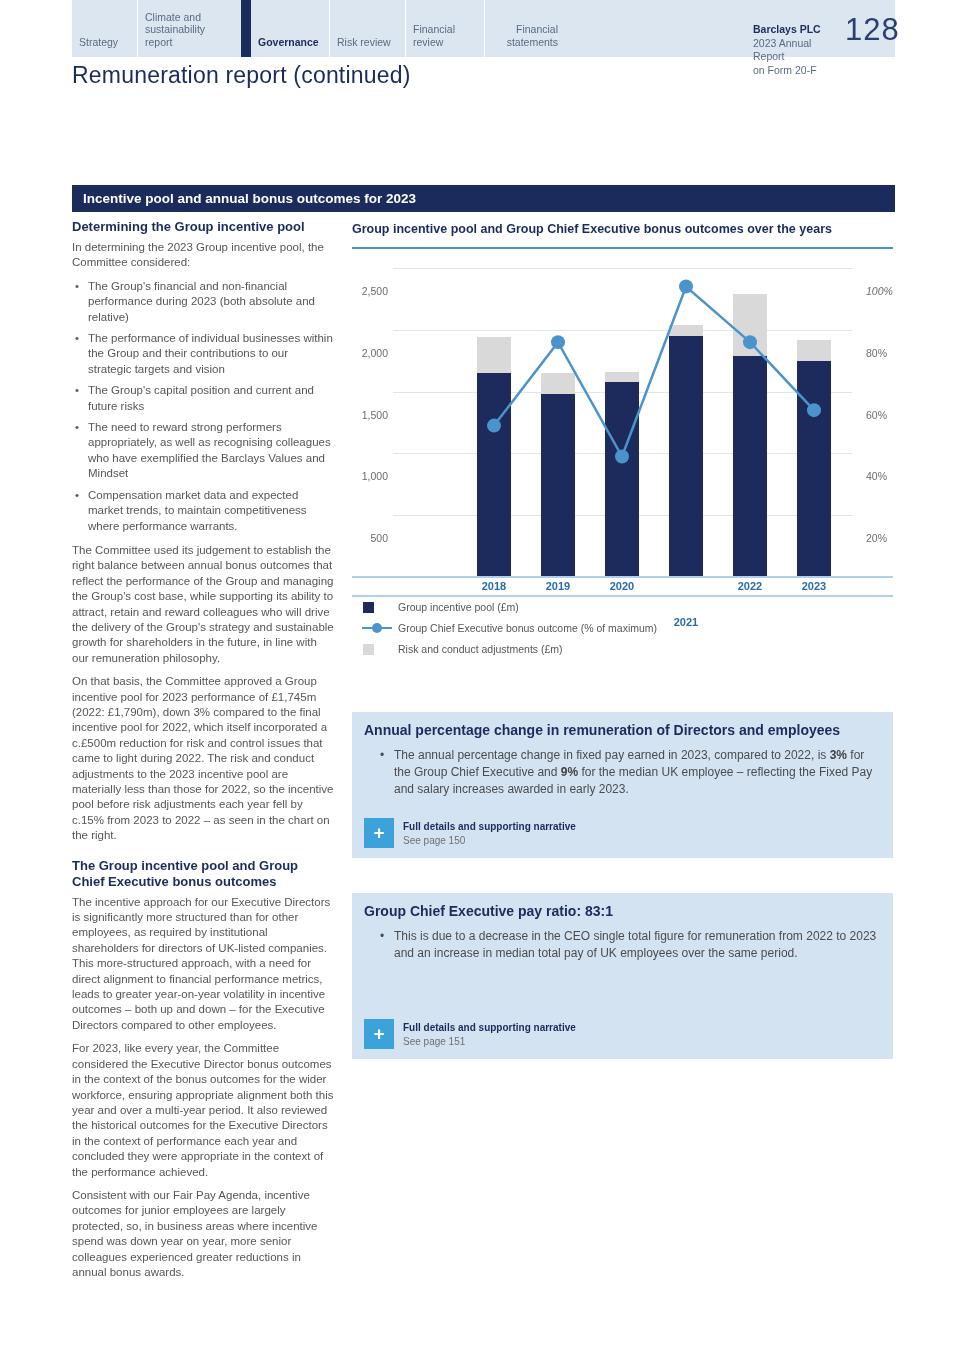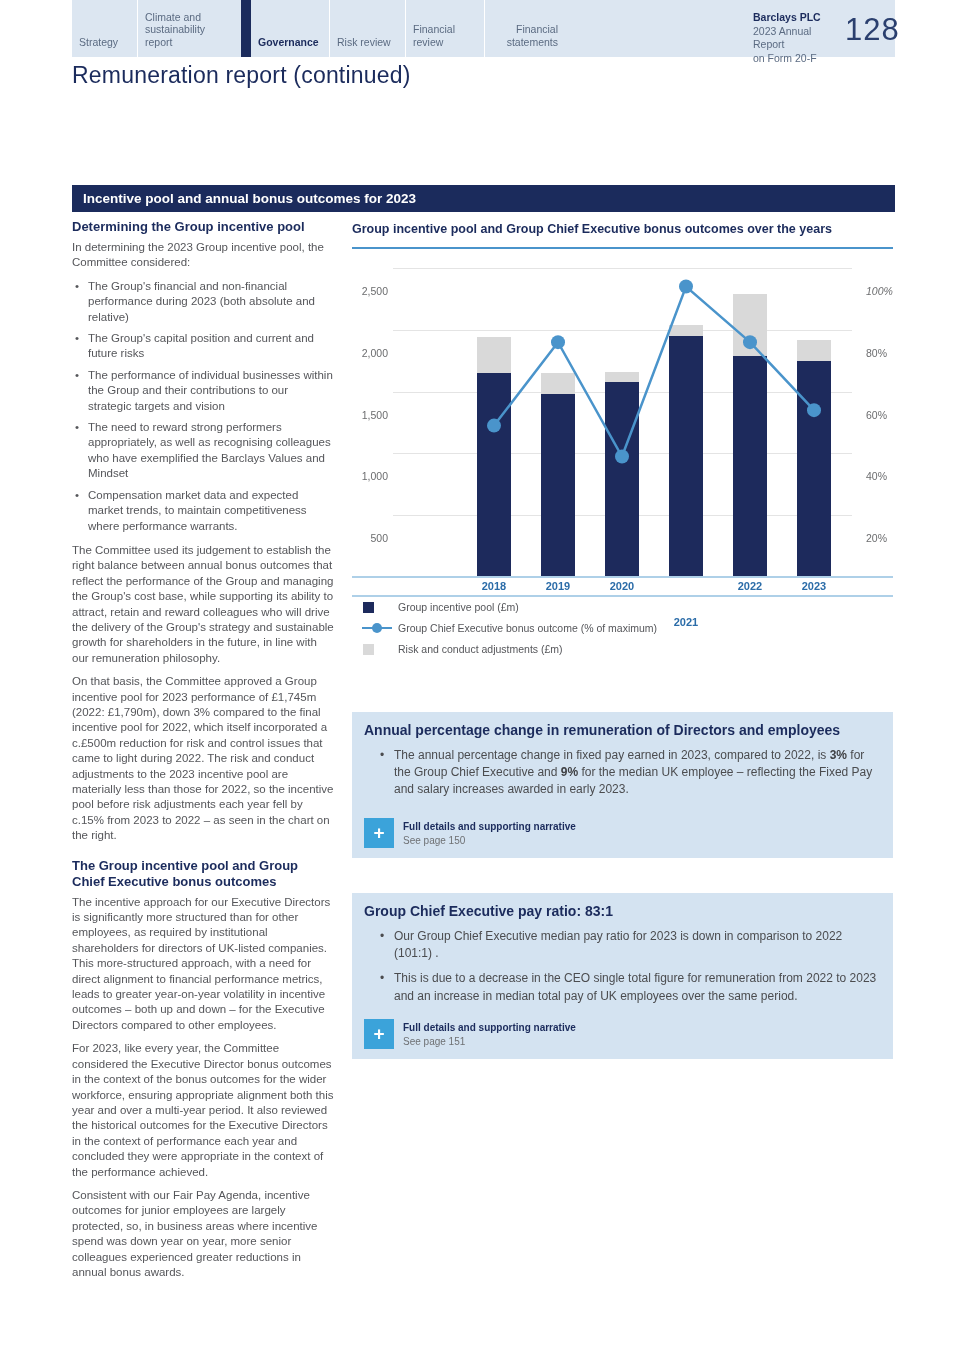--- a/index.html
+++ b/index.html
@@ -8,21 +8,21 @@
 
   
   .topnav { position:absolute; left:72px; top:0; width:823px; height:57px;
     background:#dce6f1; display:flex; }
   .tabs { display:flex; height:100%; }
   .tab { display:flex; align-items:flex-end; padding:0 6px 8px 7px;
     font-size:10.5px; line-height:1.22; color:#5b6b82; border-left:1px solid #fff; }
   .tab:first-child { border-left:none; }
   .tab.active { border-left:10px solid #1b2b5c; color:#1b2b5c; font-weight:bold; }
   .navfill { flex:1; }
-  .brand { width:92px; padding-top:11px; font-size:10.5px; line-height:1.3; color:#5b6b82; }
+  .brand { width:92px; padding-top:23px; font-size:10.5px; line-height:1.3; color:#5b6b82; }
   .brand .b1 { color:#1b2b5c; font-weight:bold; }
   .pagenum { width:50px; font-size:31px; color:#2a3f6e; letter-spacing:1px;
     padding-top:12px; text-align:right; padding-right:12px; }
 
   
   .pagetitle { position:absolute; left:72px; top:62px; font-size:23px;
     color:#1b2b5c; font-weight:400; letter-spacing:0.2px; }
   .banner { position:absolute; left:72px; top:185px; width:823px; height:27px;
     background:#1b2b5c; color:#fff; font-weight:bold; font-size:13.5px;
     line-height:27px; padding-left:11px; }
@@ -101,22 +101,22 @@
 </div>
 
 <div class="pagetitle">Remuneration report (continued)</div>
 <div class="banner">Incentive pool and annual bonus outcomes for 2023</div>
 
 <div class="leftcol">
   <h3>Determining the Group incentive pool</h3>
   <p>In determining the 2023 Group incentive pool, the Committee considered:</p>
   <ul id="considerations">
       <li>The Group's financial and non-financial performance during 2023 (both absolute and relative)</li>
+      <li>The performance of individual businesses within the Group and their contributions to our strategic targets and vision</li>
       <li>The Group's capital position and current and future risks</li>
-      <li>The performance of individual businesses within the Group and their contributions to our strategic targets and vision</li>
       <li>The need to reward strong performers appropriately, as well as recognising colleagues who have exemplified the Barclays Values and Mindset</li>
       <li>Compensation market data and expected market trends, to maintain competitiveness where performance warrants.</li>
     </ul>
   <p>The Committee used its judgement to establish the right balance between annual bonus outcomes that reflect the performance of the Group and managing the Group's cost base, while supporting its ability to attract, retain and reward colleagues who will drive the delivery of the Group's strategy and sustainable growth for shareholders in the future, in line with our remuneration philosophy.</p>
   <p>On that basis, the Committee approved a Group incentive pool for 2023 performance of £1,745m (2022: £1,790m), down 3% compared to the final incentive pool for 2022, which itself incorporated a c.£500m reduction for risk and control issues that came to light during 2022. The risk and conduct adjustments to the 2023 incentive pool are materially less than those for 2022, so the incentive pool before risk adjustments each year fell by c.15% from 2023 to 2022 – as seen in the chart on the right.</p>
   <h3 class="h2">The Group incentive pool and Group Chief Executive bonus outcomes</h3>
   <p>The incentive approach for our Executive Directors is significantly more structured than for other employees, as required by institutional shareholders for directors of UK-listed companies. This more-structured approach, with a need for direct alignment to financial performance metrics, leads to greater year-on-year volatility in incentive outcomes – both up and down – for the Executive Directors compared to other employees.</p>
   <p>For 2023, like every year, the Committee considered the Executive Director bonus outcomes in the context of the bonus outcomes for the wider workforce, ensuring appropriate alignment both this year and over a multi-year period. It also reviewed the historical outcomes for the Executive Directors in the context of performance each year and concluded they were appropriate in the context of the performance achieved.</p>
   <p>Consistent with our Fair Pay Agenda, incentive outcomes for junior employees are largely protected, so, in business areas where incentive spend was down year on year, more senior colleagues experienced greater reductions in annual bonus awards.</p>
 </div>
@@ -220,21 +220,20 @@
       <div class="linktxt">
         <div class="l1">Full details and supporting narrative</div>
         <div class="l2">See page 150</div>
       </div>
     </div>
   </div>
 
   <div class="cbox" id="box2">
     <h4>Group Chief Executive pay ratio: 83:1</h4>
     <ul>
-        <li><span>Our Group Chief Executive median pay ratio for 2023 is down in comparison to 2022 (101:1) .</span></li>
         <li><span>This is due to a decrease in the CEO single total figure for remuneration from 2022 to 2023 and an increase in median total pay of UK employees over the same period.</span></li>
       </ul>
     <div class="linkrow">
       <div class="plusbtn">+</div>
       <div class="linktxt">
         <div class="l1">Full details and supporting narrative</div>
         <div class="l2">See page 151</div>
       </div>
     </div>
   </div>

